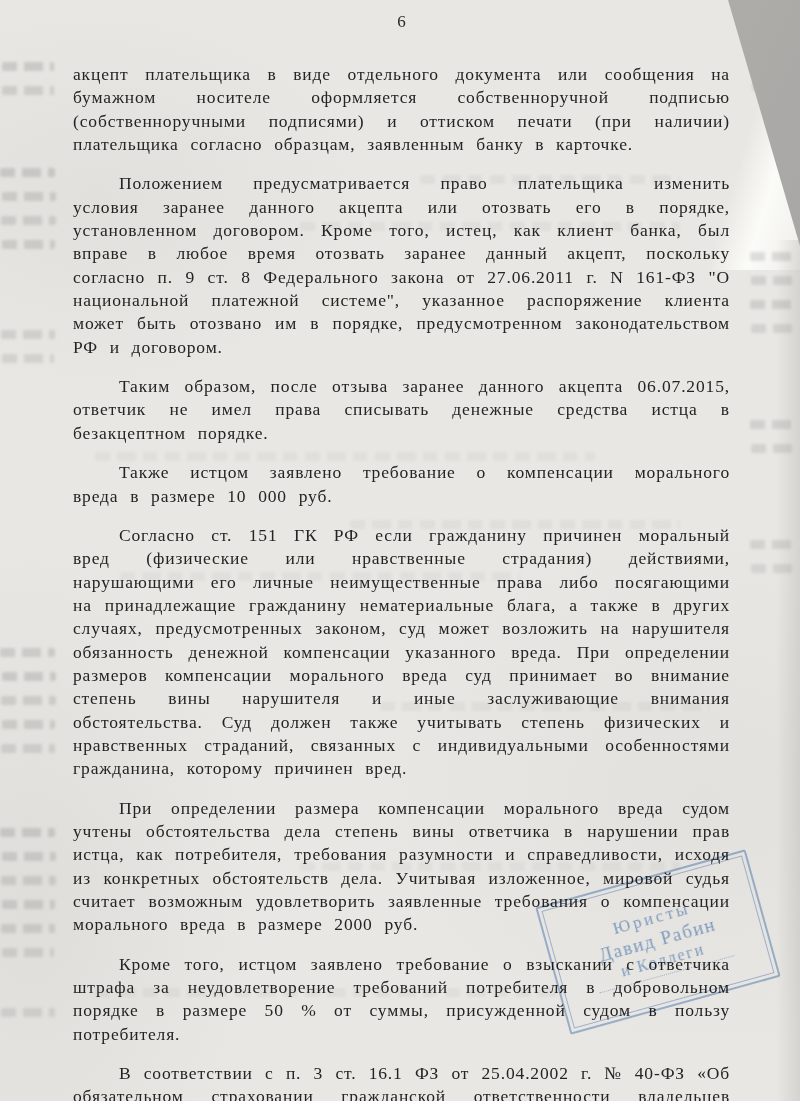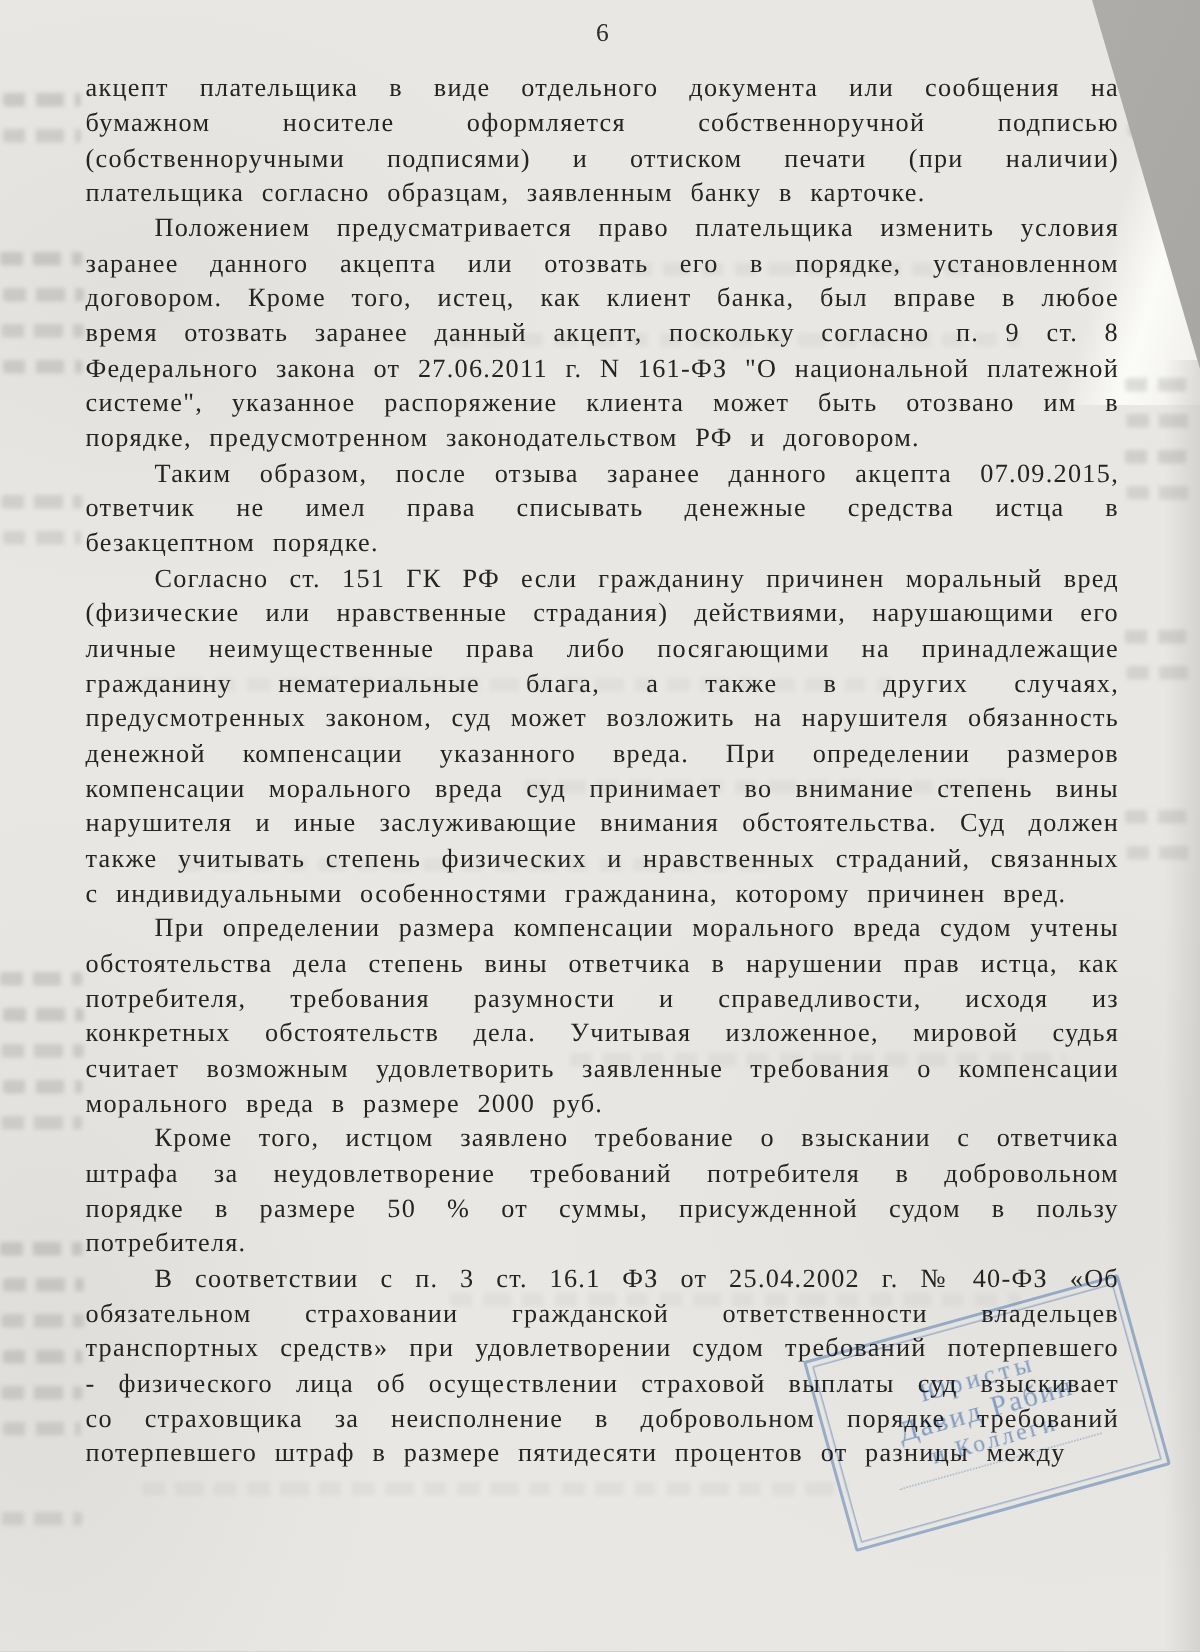--- a/index.html
+++ b/index.html
@@ -30,21 +30,21 @@
   }
   .page-num {
     position:absolute; top:12px; left:57px; width:689px; text-align:center;
     font-size:17px; color:#2a2a2a; z-index:2;
   }
   .content {
     position:absolute; left:57px; top:47px; width:689px; z-index:2;
     color:#242424; font-size:17.5px; line-height:23.35px;
     text-align:justify; letter-spacing:0.85px; word-spacing:6.5px;
   }
-  .content p { margin:0; }
+  .content p { margin:16px; }
   .content p.indent { text-indent:46px; }
   
   .ghost {
     position:absolute; height:9px; border-radius:2px; filter:blur(1.4px);
     background: repeating-linear-gradient(90deg,
       rgba(105,105,110,0.75) 0 15px, transparent 15px 22px,
       rgba(105,105,110,0.75) 22px 41px, transparent 41px 48px,
       rgba(105,105,110,0.75) 48px 62px, transparent 62px 70px);
     z-index:1; pointer-events:none;
   }
@@ -69,21 +69,22 @@
 
 <div class="page">
   <div class="corner-shine"></div>
   <div class="right-band"></div>
 
   <div class="page-num">6</div>
 
   <div class="content">
     <p>акцепт плательщика в виде отдельного документа или сообщения на бумажном носителе оформляется собственноручной подписью (собственноручными подписями) и оттиском печати (при наличии) плательщика согласно образцам, заявленным банку в карточке.</p>
     <p class="indent">Положением предусматривается право плательщика изменить условия заранее данного акцепта или отозвать его в порядке, установленном договором. Кроме того, истец, как клиент банка, был вправе в любое время отозвать заранее данный акцепт, поскольку согласно п. 9 ст. 8 Федерального закона от 27.06.2011 г. N 161-ФЗ "О национальной платежной системе", указанное распоряжение клиента может быть отозвано им в порядке, предусмотренном законодательством РФ и договором.</p>
-    <p class="indent">Таким образом, после отзыва заранее данного акцепта 07.09.2015, ответчик не имел права списывать денежные средства истца в безакцептном порядке.</p>
+    <p class="indent">Таким образом, после отзыва заранее данного акцепта 06.07.2015, ответчик не имел права списывать денежные средства истца в безакцептном порядке.</p>
+    <p class="indent">Также истцом заявлено требование о компенсации морального вреда в размере 10 000 руб.</p>
     <p class="indent">Согласно ст. 151 ГК РФ если гражданину причинен моральный вред (физические или нравственные страдания) действиями, нарушающими его личные неимущественные права либо посягающими на принадлежащие гражданину нематериальные блага, а также в других случаях, предусмотренных законом, суд может возложить на нарушителя обязанность денежной компенсации указанного вреда. При определении размеров компенсации морального вреда суд принимает во внимание степень вины нарушителя и иные заслуживающие внимания обстоятельства. Суд должен также учитывать степень физических и нравственных страданий, связанных с индивидуальными особенностями гражданина, которому причинен вред.</p>
     <p class="indent">При определении размера компенсации морального вреда судом учтены обстоятельства дела степень вины ответчика в нарушении прав истца, как потребителя, требования разумности и справедливости, исходя из конкретных обстоятельств дела. Учитывая изложенное, мировой судья считает возможным удовлетворить заявленные требования о компенсации морального вреда в размере 2000 руб.</p>
     <p class="indent">Кроме того, истцом заявлено требование о взыскании с ответчика штрафа за неудовлетворение требований потребителя в добровольном порядке в размере 50 % от суммы, присужденной судом в пользу потребителя.</p>
     <p class="indent">В соответствии с п. 3 ст. 16.1 ФЗ от 25.04.2002 г. № 40-ФЗ «Об обязательном страховании гражданской ответственности владельцев транспортных средств» при удовлетворении судом требований потерпевшего - физического лица об осуществлении страховой выплаты суд взыскивает со страховщика за неисполнение в добровольном порядке требований потерпевшего штраф в размере пятидесяти процентов от разницы между</p>
   </div>
 
   <div class="stamp">
     <div class="stamp-inner">
       <div class="stamp-line l1">Юристы</div>
       <div class="stamp-line l2">Давид Рабин</div>

